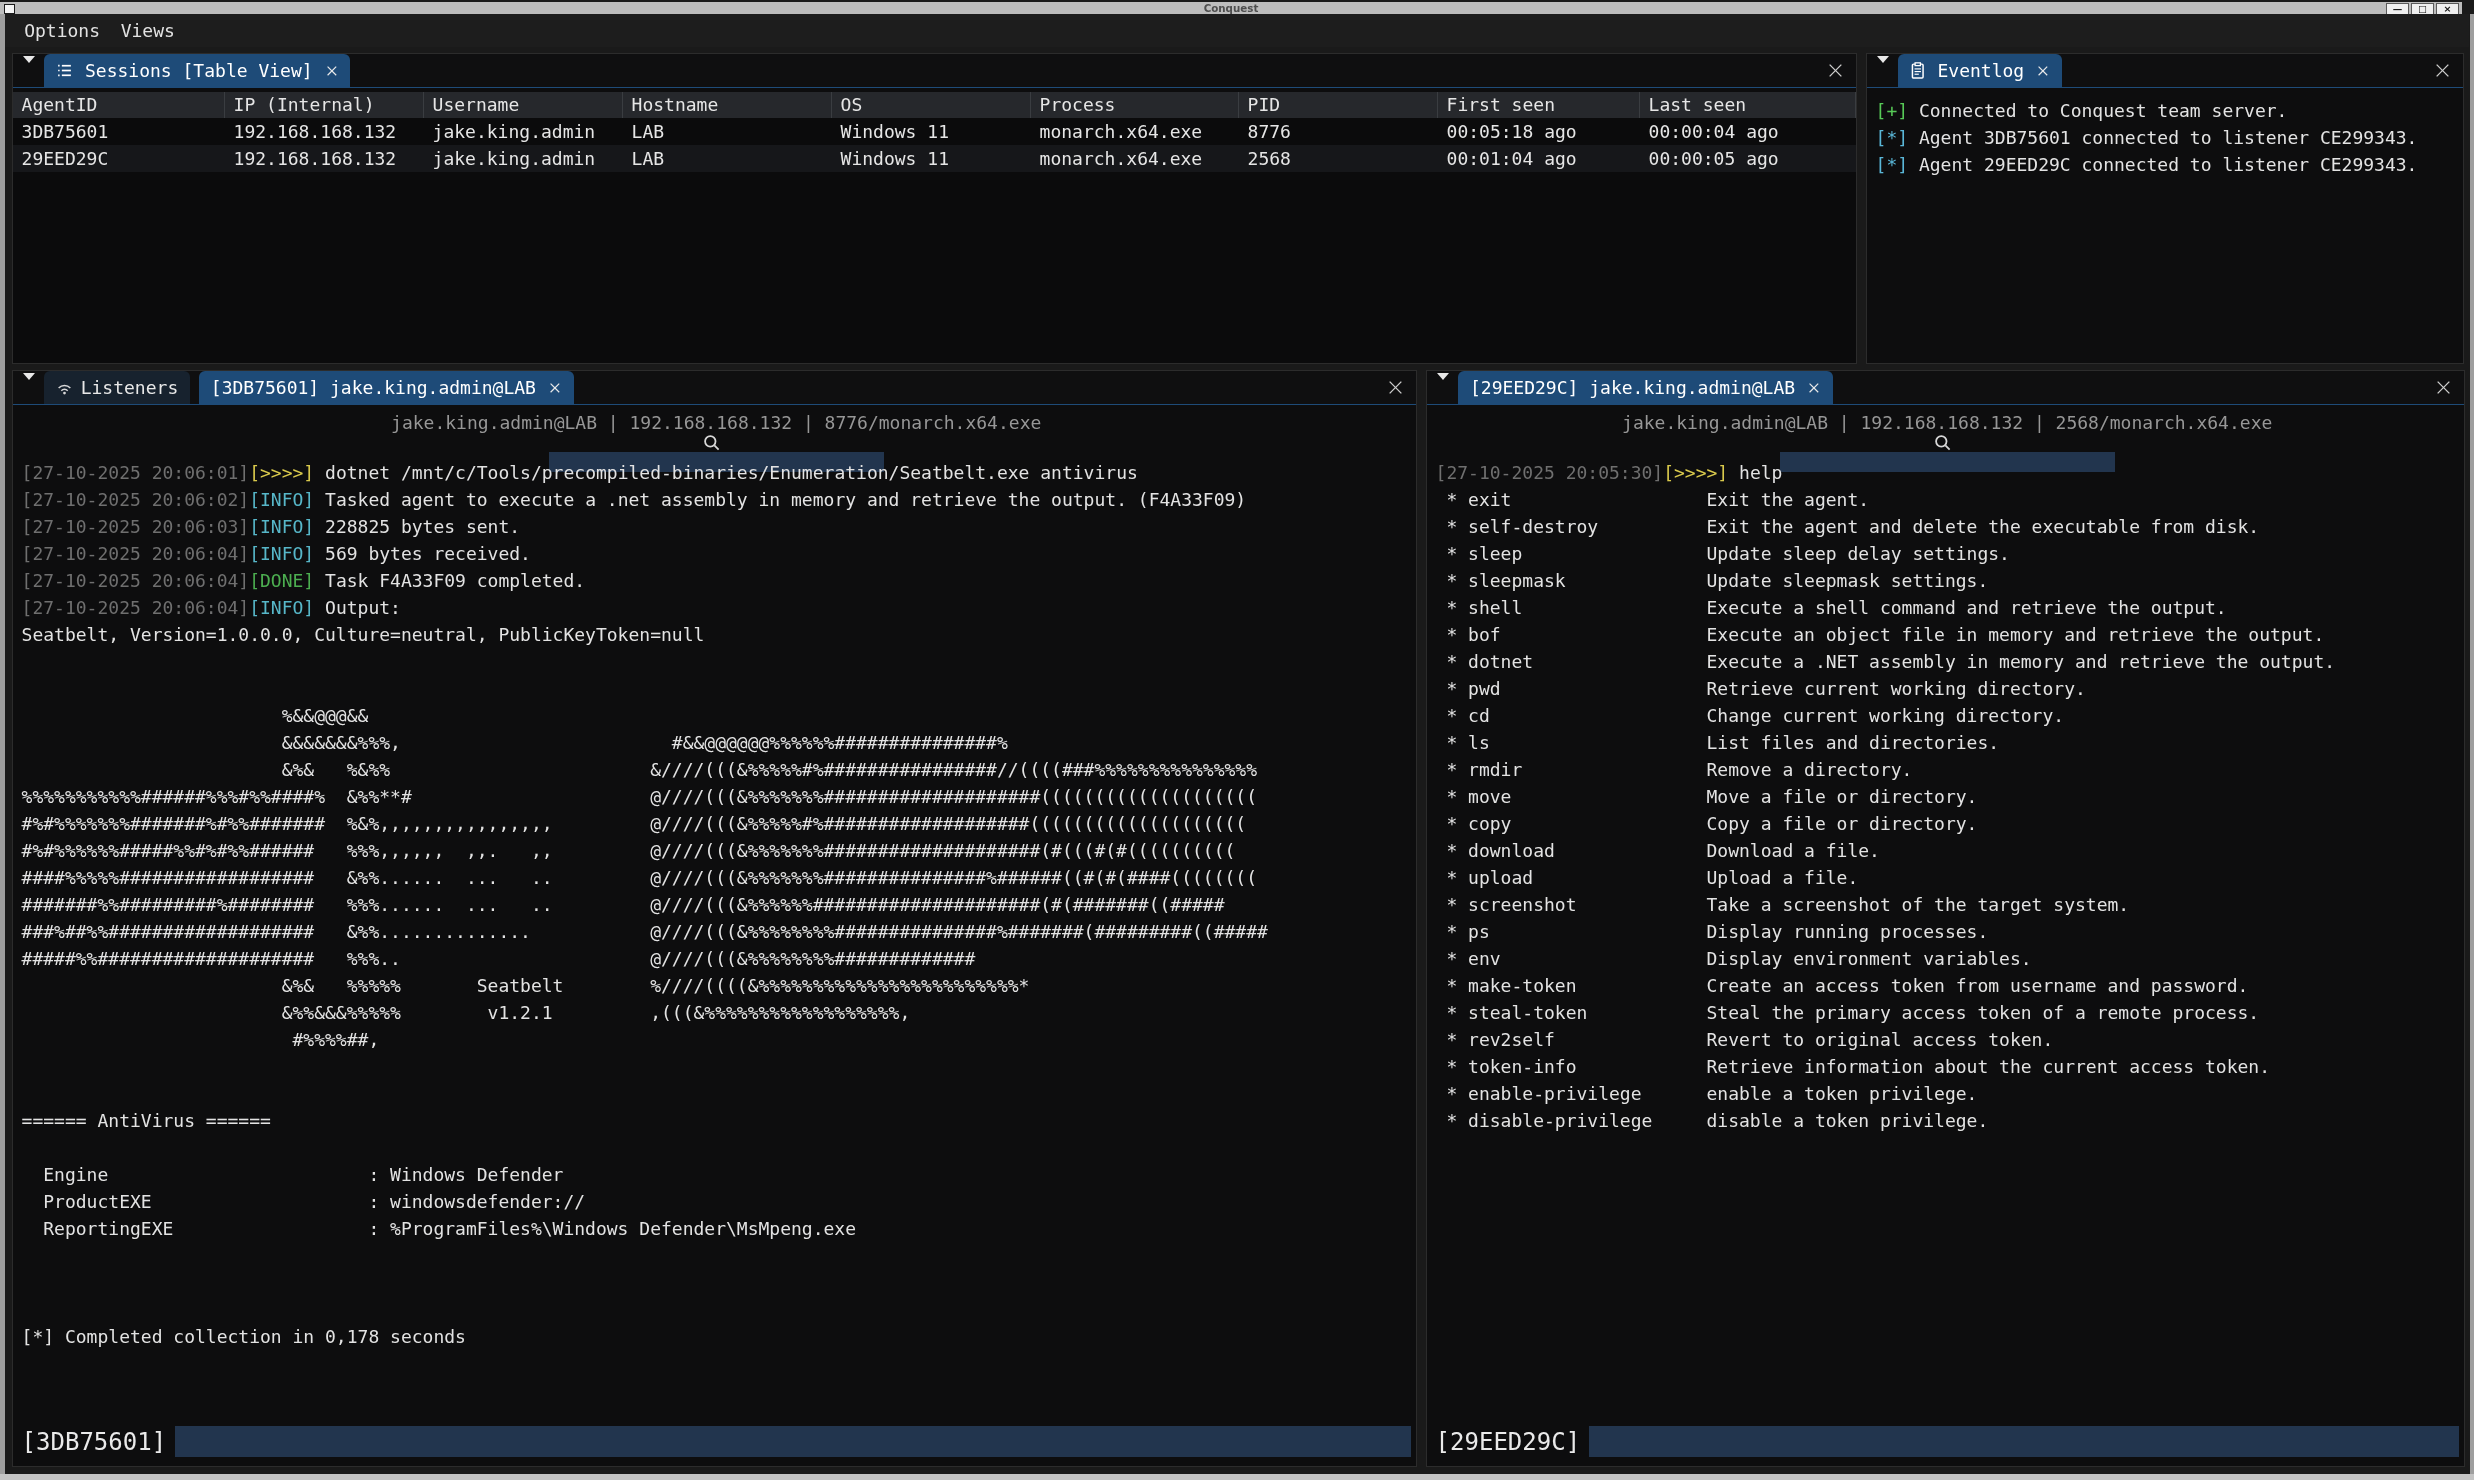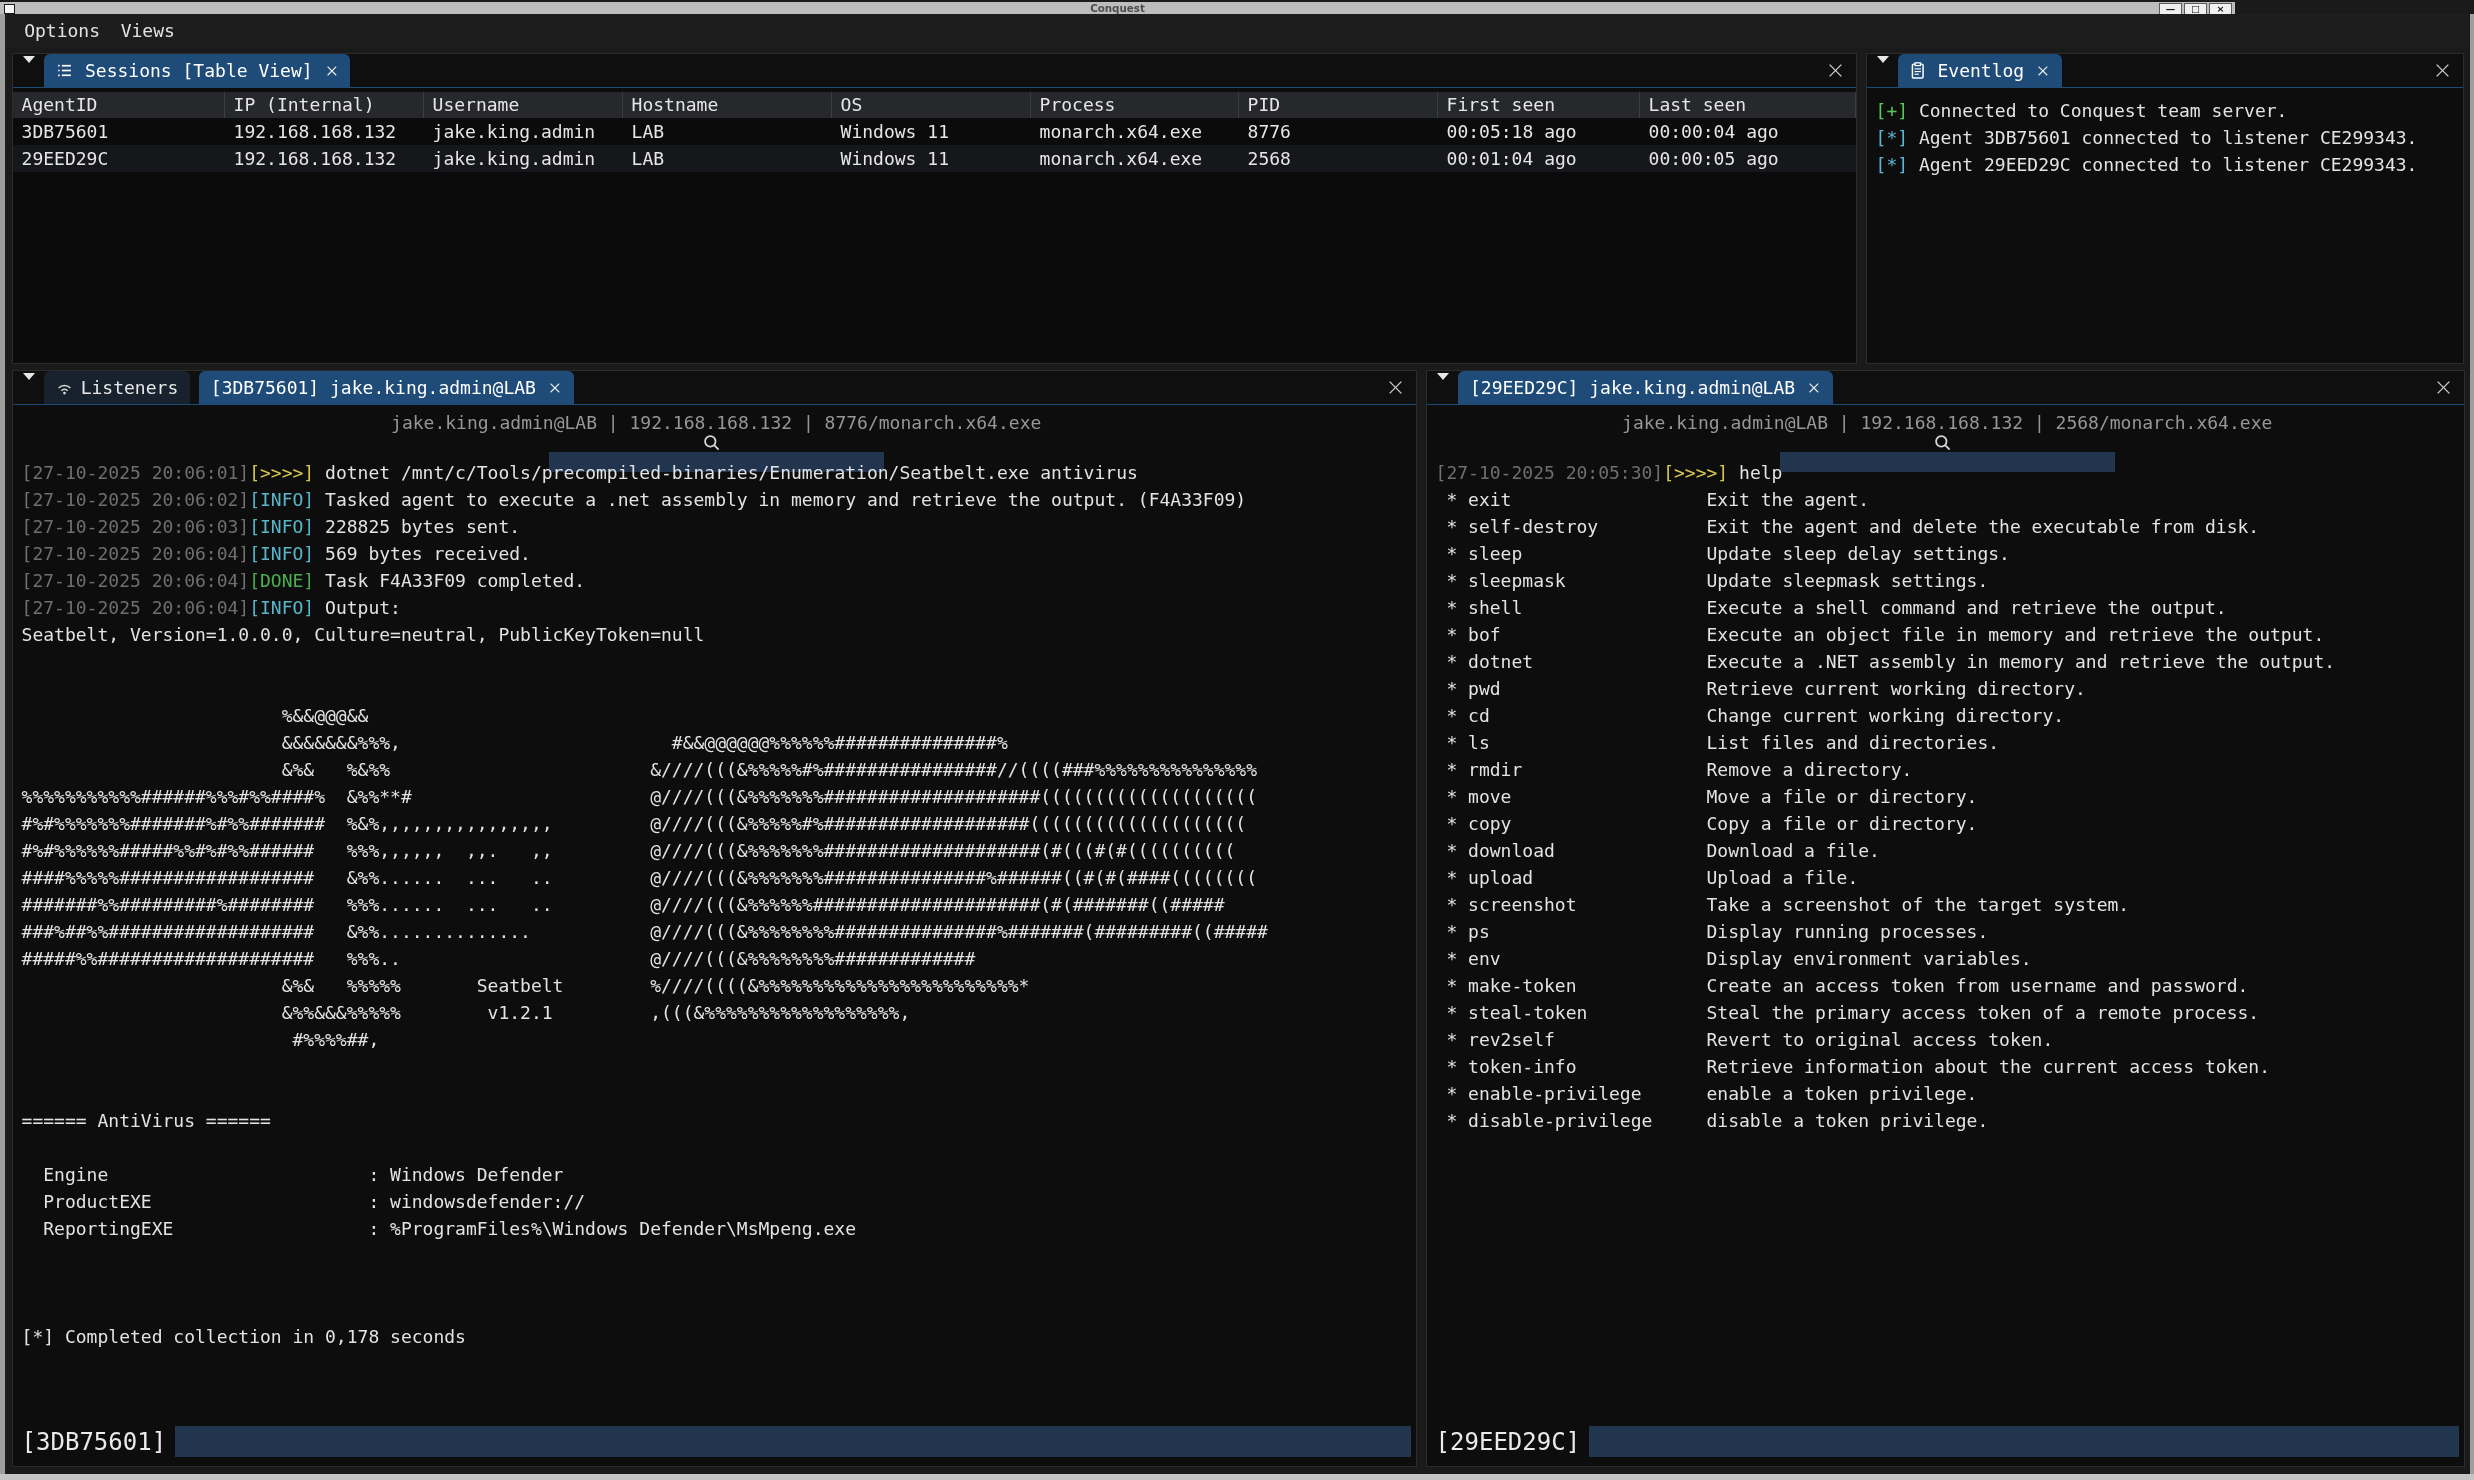--- a/index.html
+++ b/index.html
@@ -1,21 +1,21 @@
 <!DOCTYPE html>
 <html style="font-size:13.8px"><head>
 <meta charset="utf-8">
 <style>
   * { margin:0; padding:0; box-sizing:border-box; }
   html,body { background:#000; }
   body { width:2475px; height:1481px; overflow:hidden; font-family:"DejaVu Sans Mono", monospace; }
   #app { position:relative; width:2475px; height:1481px; background:#1a1a1a; }
 
   
-  .titlebar { position:absolute; left:0; top:2px; width:2235px; height:13.8px; background:#bdbdbd;
+  .titlebar { position:absolute; left:0; top:2px; width:2462px; height:13.8px; background:#bdbdbd;
               display:flex; align-items:center; }
   .win-icon { position:absolute; left:4.3px; top:1.7px; width:10.3px; height:10.3px; background:#f5f5f5; border:1.7px solid #1c1c1c; }
   .win-title { width:100%; text-align:center; font-family:"DejaVu Sans", sans-serif; font-weight:bold;
                font-size:10.3px; line-height:13.8px; color:#4e4e4e; }
   .win-btns { position:absolute; right:3.4px; top:0.9px; display:flex; gap:2.6px; }
   .win-btn { width:22.4px; height:12px; background:#f0f0f0; border:0.9px solid #5a5a5a; color:#111;
              font-size:9.5px; line-height:10.3px; text-align:center; font-weight:bold; font-family:"DejaVu Sans", sans-serif;}
   .chrome-l { position:absolute; left:0; top:13.8px; width:5.2px; height:1467px; background:#9e9e9e; }
   .chrome-r { position:absolute; right:0; top:13.8px; width:5.2px; height:1467px; background:#9e9e9e; }
   .chrome-b { position:absolute; left:0; top:1474px; width:2475px; height:6.9px; background:#c4c4c4; }

